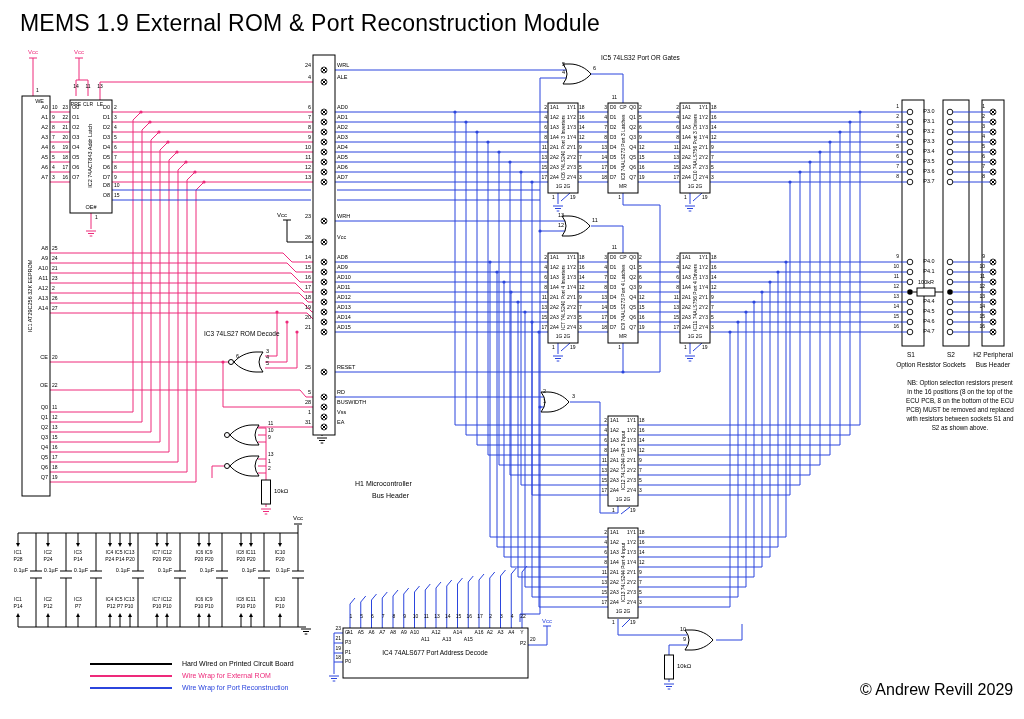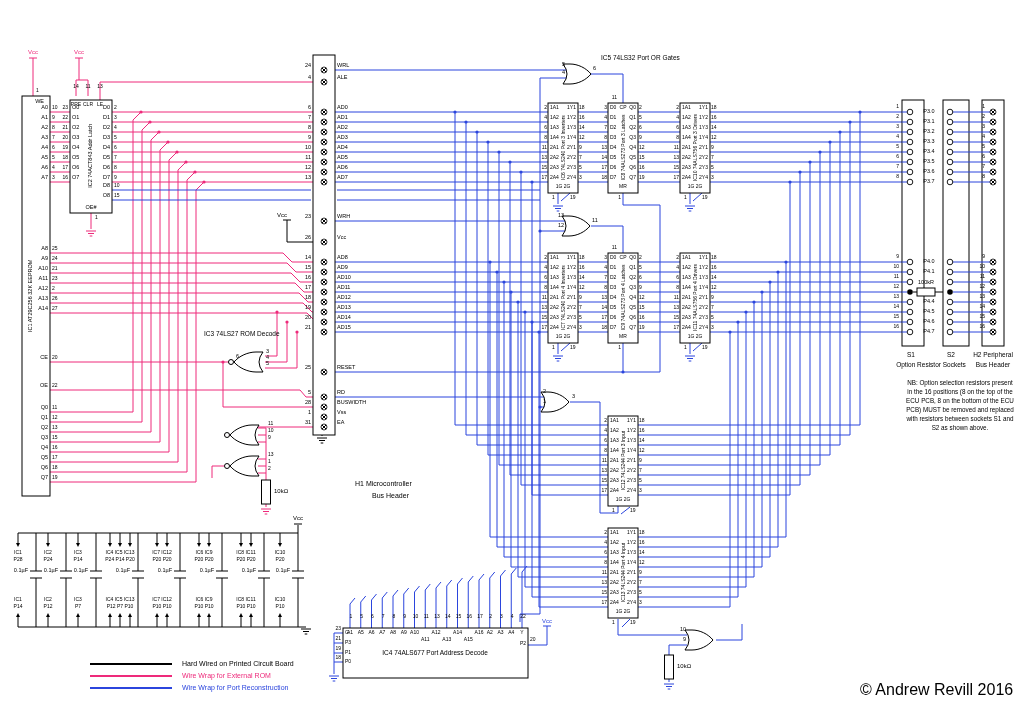--- a/index.html
+++ b/index.html
@@ -619,21 +619,22 @@
       <polyline points="292,578 304,578" fill="none" stroke="#000000" stroke-width="1"></polyline>
       <polyline points="280,533 280,543" fill="none" stroke="#000000" stroke-width="1"></polyline>
       <polygon points="278,543 282,543 280,547" fill="#000"></polygon>
       <polyline points="280,627 280,617" fill="none" stroke="#000000" stroke-width="1"></polyline>
       <polygon points="278,617 282,617 280,613" fill="#000"></polygon>
       <polyline points="294,524 302,524" fill="none" stroke="#000000" stroke-width="1"></polyline>
       <line x1="90" y1="664" x2="172" y2="664" stroke="#000000" stroke-width="2"></line>
       <line x1="90" y1="676" x2="172" y2="676" stroke="#ee2a7b" stroke-width="2"></line>
       <line x1="90" y1="688" x2="172" y2="688" stroke="#2b45dd" stroke-width="2"></line>
     </svg>
-  <span class="t cpy" style="left:860px;top:682px">© Andrew Revill 2016</span>
+  <span class="t title" style="left:20px;top:12px">MEMS 1.9 External ROM &amp; Port Reconstruction Module</span>
+  <span class="t cpy" style="left:860px;top:682px">© Andrew Revill 2029</span>
 <span class="t" style="left: 311px; top: 62.5px; font-size: 5.5px; transform: translateX(-100%);">24</span>
     <span class="t" style="left: 337px; top: 63px; font-size: 5.5px;">WRL</span>
     <span class="t" style="left: 311px; top: 74.5px; font-size: 5.5px; transform: translateX(-100%);">4</span>
     <span class="t" style="left: 337px; top: 75px; font-size: 5.5px;">ALE</span>
     <span class="t" style="left: 311px; top: 104.5px; font-size: 5.5px; transform: translateX(-100%);">6</span>
     <span class="t" style="left: 337px; top: 105px; font-size: 5.5px;">AD0</span>
     <span class="t" style="left: 311px; top: 114.5px; font-size: 5.5px; transform: translateX(-100%);">7</span>
     <span class="t" style="left: 337px; top: 115px; font-size: 5.5px;">AD1</span>
     <span class="t" style="left: 311px; top: 124.5px; font-size: 5.5px; transform: translateX(-100%);">8</span>
     <span class="t" style="left: 337px; top: 125px; font-size: 5.5px;">AD2</span>

